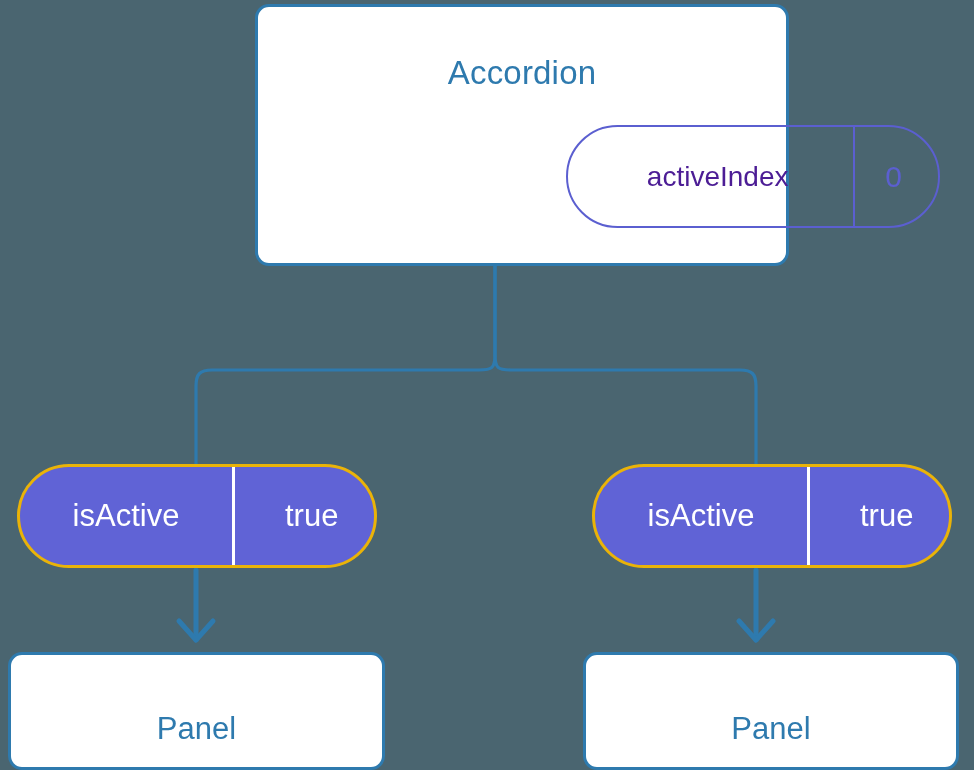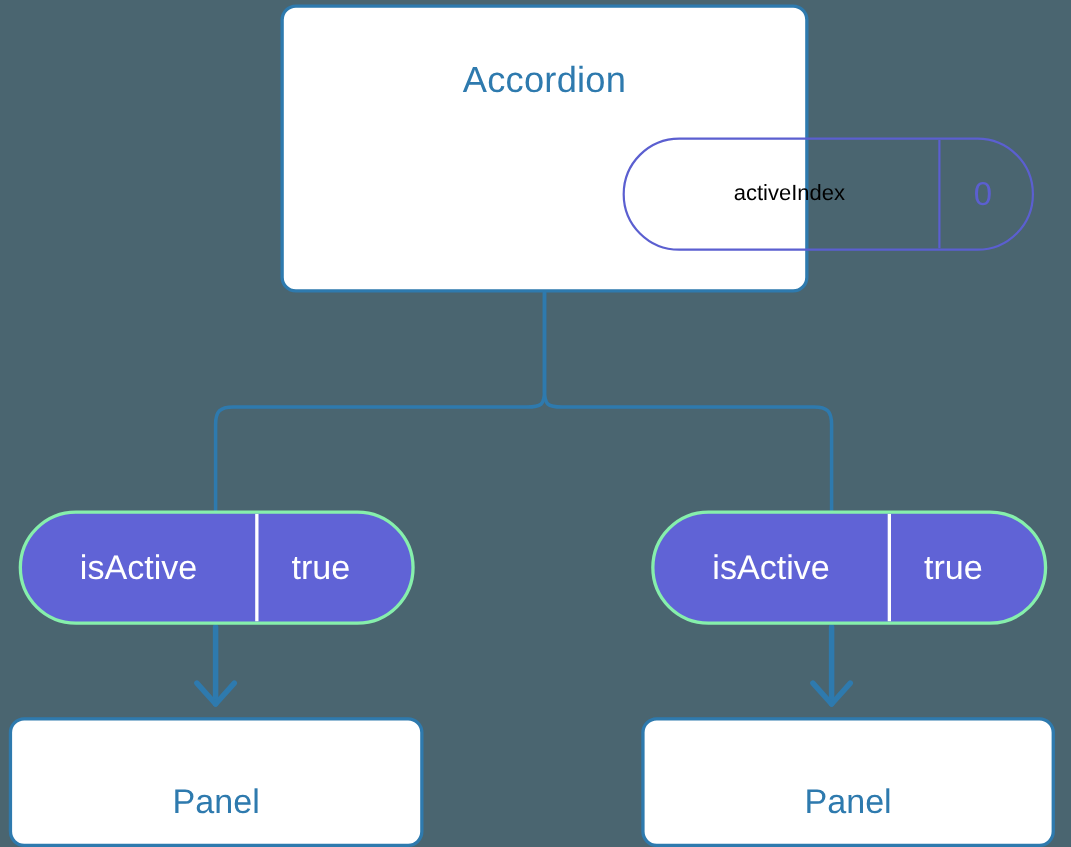--- a/index.html
+++ b/index.html
@@ -34,21 +34,21 @@
   .card {
     position: absolute;
     background: #ffffff;
     border: 3px solid #2e7aae;
     border-radius: 14px;
     box-sizing: border-box;
   }
   #accordion-card {
     left: 255px;
     top: 4px;
-    width: 480px;
+    width: 534px;
     height: 262px;
   }
   .card-title {
     position: absolute;
     left: 0;
     right: 0;
     top: 47px;
     text-align: center;
     color: #2e7aae;
     font-size: 33px;
@@ -73,42 +73,43 @@
     box-sizing: border-box;
     white-space: nowrap;
   }
 
   .pill-outline {
     border: 2px solid #5b5fd0;
     background: transparent;
   }
   .pill-outline .pill-key {
     flex: 1 1 auto;
-    color: #000000;
-    font-size: 20px;
+    color: #4c1d95;
+    font-size: 28px;
     padding: 0 26px 0 40px;
     border-right: 2px solid #5b5fd0;
   }
   .pill-outline .pill-val {
     flex: 0 0 auto;
     color: #5b5fd0;
     font-size: 30px;
     padding: 0 36px 0 30px;
   }
   #accordion-prop {
     left: 308px;
     top: 118px;
     width: 374px;
     height: 103px;
   }
 
   
   .pill-filled {
     background: #6063d6;
-    border: 3px solid #86efac;
+    border: 3px solid #eab308;
+    gap: 20px;
   }
   .pill-filled .pill-key {
     flex: 1 1 auto;
     color: #ffffff;
     font-size: 31px;
     padding: 0 24px;
     border-right: 3px solid #ffffff;
   }
   .pill-filled .pill-val {
     flex: 0 0 auto;

